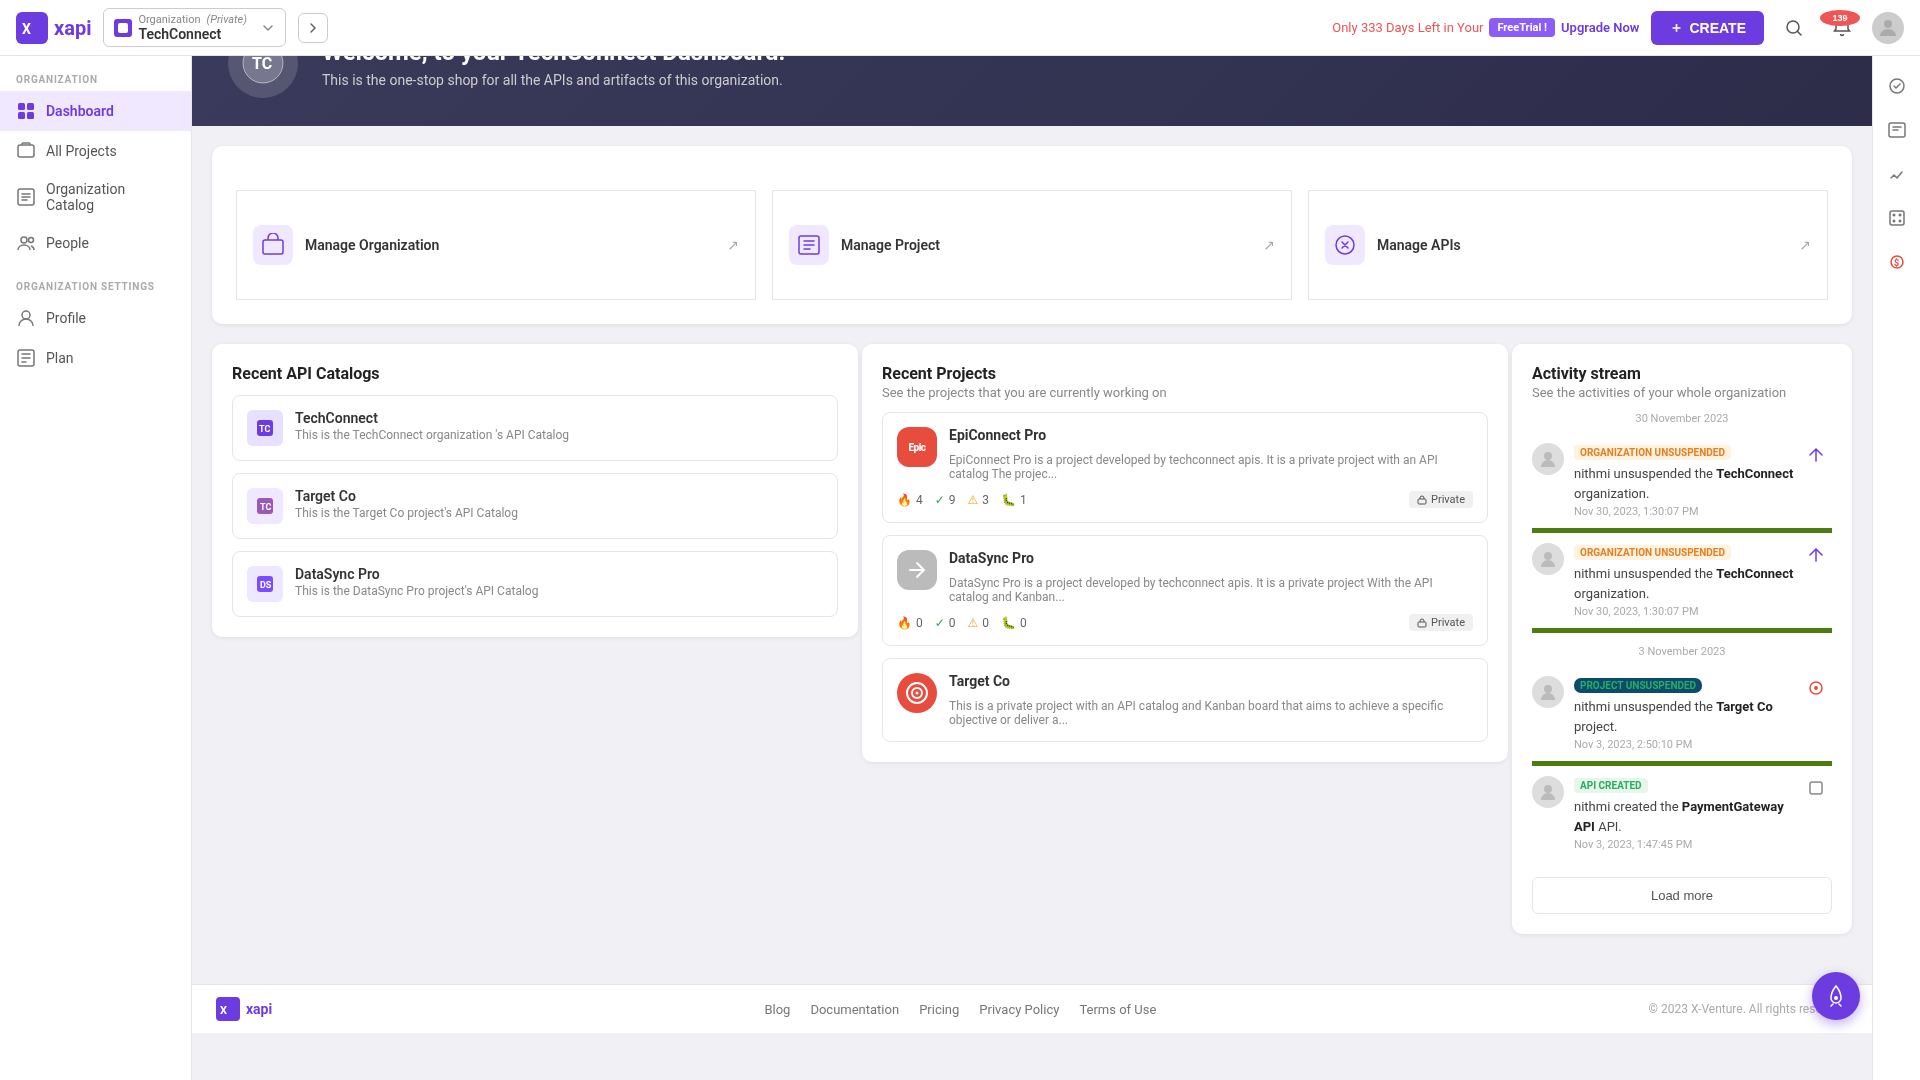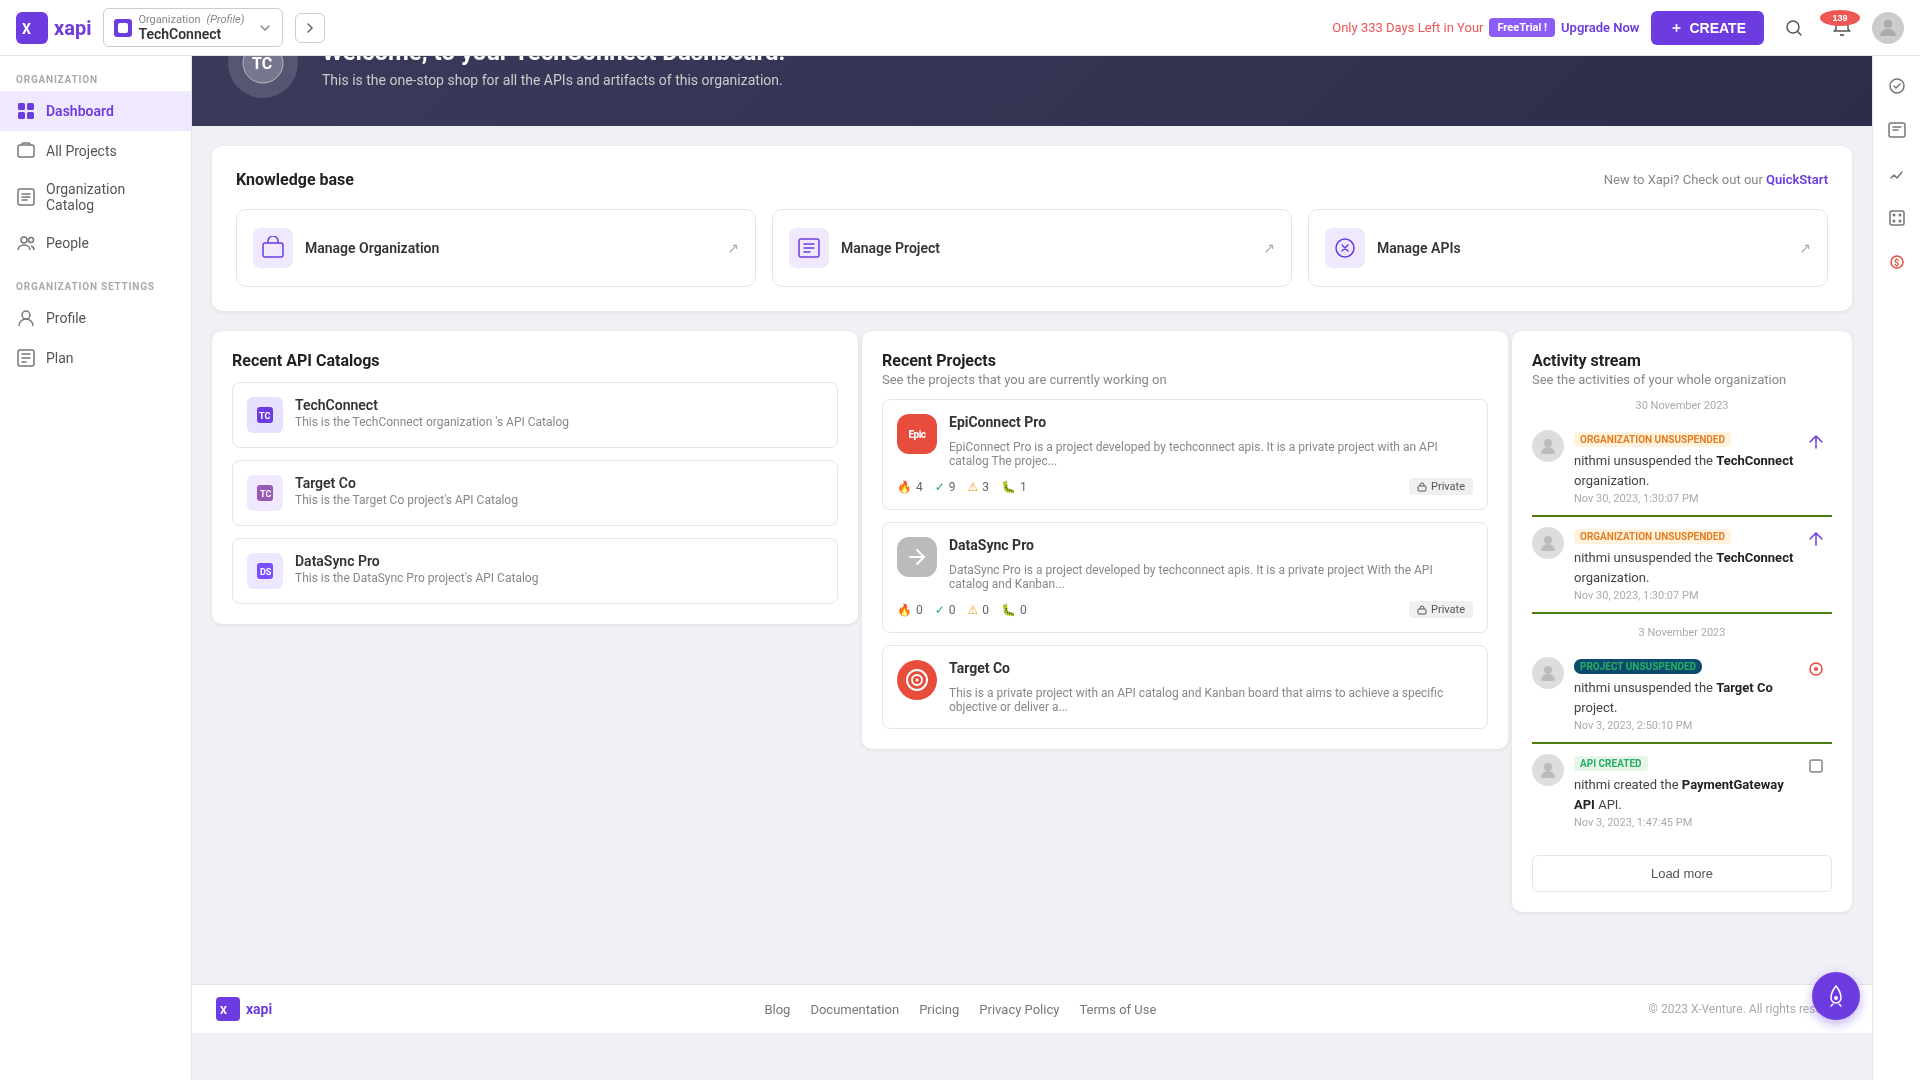--- a/index.html
+++ b/index.html
@@ -103,21 +103,21 @@
 
     
     .knowledge-base-card {
       background: #fff; border-radius: 10px; padding: 24px; box-shadow: 0 1px 4px rgba(0,0,0,0.08);
     }
     .section-title { font-size: 16px; font-weight: 700; color: #222; }
     .section-subtitle { font-size: 13px; color: #888; margin-top: 2px; }
     .quickstart-link { color: #6c3ce1; font-weight: 600; text-decoration: none; cursor: pointer; }
     .kb-grid { display: grid; grid-template-columns: repeat(3, 1fr); gap: 16px; margin-top: 20px; }
     .kb-item {
-      border: 1px solid #e5e5e5; border-radius: 10px; padding: 18px 16px;
+      border: 1px solid #e5e5e5; border-radius: 0; padding: 34px 16px;
       display: flex; align-items: center; justify-content: space-between;
       cursor: pointer; transition: box-shadow 0.2s;
     }
     .kb-item-left { display: flex; align-items: center; gap: 12px; }
     .kb-item-icon {
       width: 40px; height: 40px; border-radius: 8px; background: #f0e8ff;
       display: flex; align-items: center; justify-content: center; font-size: 20px;
     }
     .kb-item-label { font-size: 14px; font-weight: 600; color: #333; }
     .external-icon { color: #aaa; font-size: 14px; }
@@ -152,21 +152,21 @@
       margin-left: auto; background: #f0f0f0; color: #555; font-size: 11px;
       padding: 2px 8px; border-radius: 4px; display: flex; align-items: center; gap: 4px;
     }
 
     
     .activity-card {
       background: #fff; border-radius: 10px; padding: 20px; box-shadow: 0 1px 4px rgba(0,0,0,0.08);
       display: flex; flex-direction: column; gap: 0;
     }
     .activity-date { text-align: center; font-size: 11px; color: #aaa; margin: 12px 0 8px; }
-    .activity-item { display: flex; gap: 10px; padding: 10px 0; border-bottom: 2px solid #4d7c0f; }
+    .activity-item { display: flex; gap: 10px; padding: 10px 0; border-bottom: 5px solid #4d7c0f; }
     .activity-item:last-of-type { border-bottom: none; }
     .activity-avatar {
       width: 32px; height: 32px; border-radius: 50%; background: #ddd;
       display: flex; align-items: center; justify-content: center; flex-shrink: 0; font-size: 14px;
     }
     .activity-body { flex: 1; }
     .activity-badge {
       display: inline-block; font-size: 10px; font-weight: 700; padding: 2px 6px; border-radius: 4px; margin-bottom: 4px;
     }
     .badge-unsuspended { background: #fff3e0; color: #e67e22; }
@@ -217,21 +217,21 @@
 
   <div class="org-selector">
     <div class="org-icon">
       <svg width="12" height="12" viewBox="0 0 12 12" fill="white">
           <rect x="1" y="1" width="10" height="10" rx="2"></rect>
         </svg>
     </div>
     <div>
       <div style="display:flex;gap:6px;align-items:center;">
         <span style="font-size:11px;color:#888;">Organization</span>
-        <span style="font-size:11px;color:#888;font-style:italic;">(Profile)</span>
+        <span style="font-size:11px;color:#888;font-style:italic;">(Private)</span>
       </div>
       <div style="font-weight:600;font-size:14px;">TechConnect</div>
     </div>
     <svg width="14" height="14" viewBox="0 0 14 14" fill="#888" style="margin-left:8px;">
         <path d="M3 5l4 4 4-4" stroke="#888" stroke-width="1.5" fill="none" stroke-linecap="round"></path>
       </svg>
   </div>
 
   <div class="chevron-btn">
     <svg width="14" height="14" viewBox="0 0 14 14" fill="none">
@@ -379,29 +379,20 @@
     </div>
     <div>
       <div class="welcome-title">Welcome, to your TechConnect Dashboard!</div>
       <div class="welcome-subtitle">This is the one-stop shop for all the APIs and artifacts of this organization.</div>
     </div>
   </div>
 
   <div style="padding:20px;display:flex;flex-direction:column;gap:20px;">
 
     <div class="knowledge-base-card">
-      <div style="display:flex;justify-content:space-between;align-items:center;">
-        <div>
-          <div class="section-title">Knowledge base</div>
-        </div>
-        <div style="font-size:13px;color:#888;">
-          <span>New to Xapi? Check out our</span>
-          <a class="quickstart-link">QuickStart</a>
-        </div>
-      </div>
       <div class="kb-grid">
         <div class="kb-item">
           <div class="kb-item-left">
             <div class="kb-item-icon">
               <svg width="24" height="24" viewBox="0 0 24 24" fill="none">
                   <rect x="2" y="7" width="20" height="14" rx="2" stroke="#6c3ce1" stroke-width="1.5"></rect>
                   <path d="M7 7V5a5 5 0 0110 0v2" stroke="#6c3ce1" stroke-width="1.5"></path>
                 </svg>
             </div>
             <span class="kb-item-label">Manage Organization</span>

